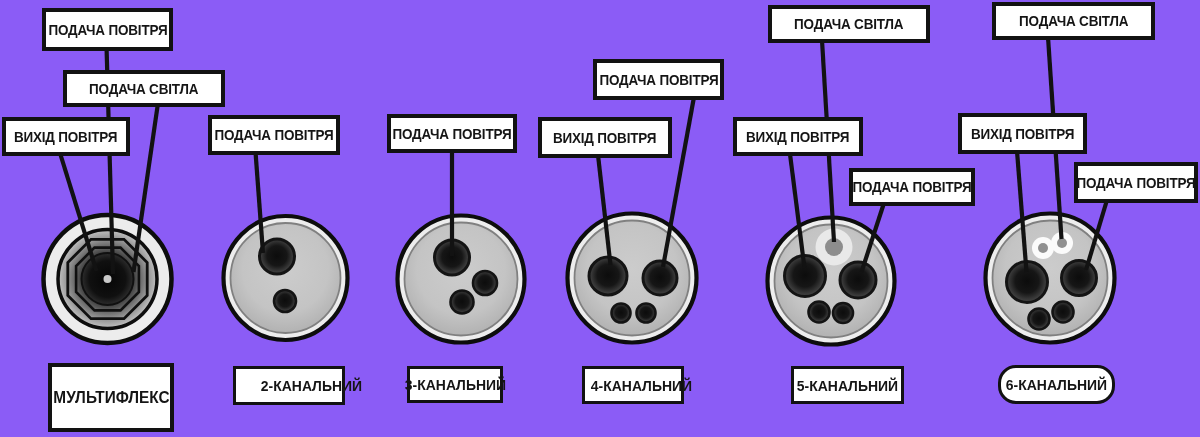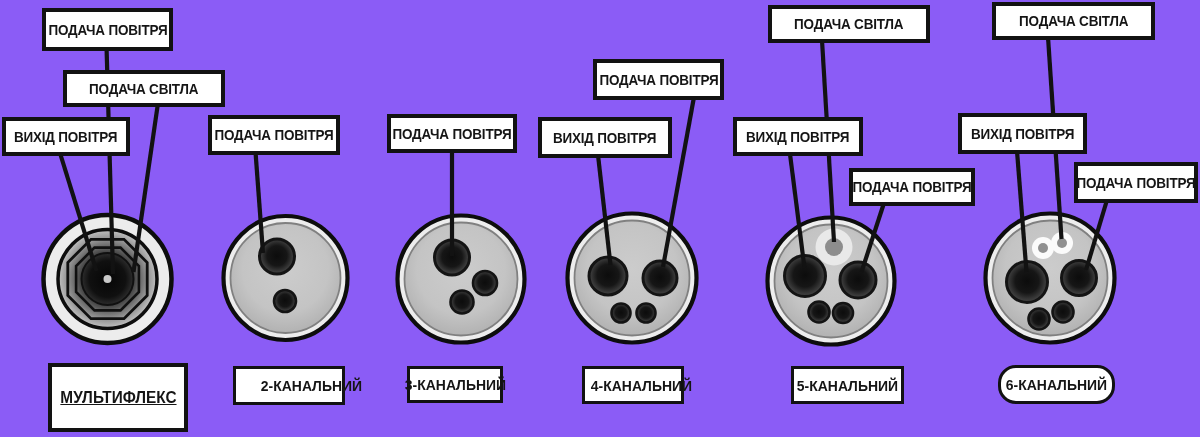--- a/index.html
+++ b/index.html
@@ -162,21 +162,21 @@
   <div class="box callout" style="left:992px;top:2px;width:163px;height:38px;">
       <span class="tx">ПОДАЧА СВІТЛА</span>
     </div>
   <div class="box callout" style="left:958px;top:113px;width:129px;height:41px;">
       <span class="tx">ВИХІД ПОВІТРЯ</span>
     </div>
   <div class="box callout" style="left:1074px;top:162px;width:124px;height:41px;">
       <span class="tx">ПОДАЧА ПОВІТРЯ</span>
     </div>
 
-  <div class="box mfname" style="left:48px;top:363px;width:140px;height:69px;text-decoration:underline;">
+  <div class="box mfname" style="left:48px;top:363px;width:126px;height:69px;">
       <span class="tx">МУЛЬТИФЛЕКС</span>
     </div>
   <div class="box namebox" style="left:233px;top:366px;width:112px;height:39px;padding-left:44px;">
       <span class="tx">2-КАНАЛЬНИЙ</span>
     </div>
   <div class="box namebox" style="left:407px;top:366px;width:96px;height:37px;">
       <span class="tx">3-КАНАЛЬНИЙ</span>
     </div>
   <div class="box namebox" style="left:582px;top:366px;width:102px;height:38px;padding-left:16px;">
       <span class="tx">4-КАНАЛЬНИЙ</span>

